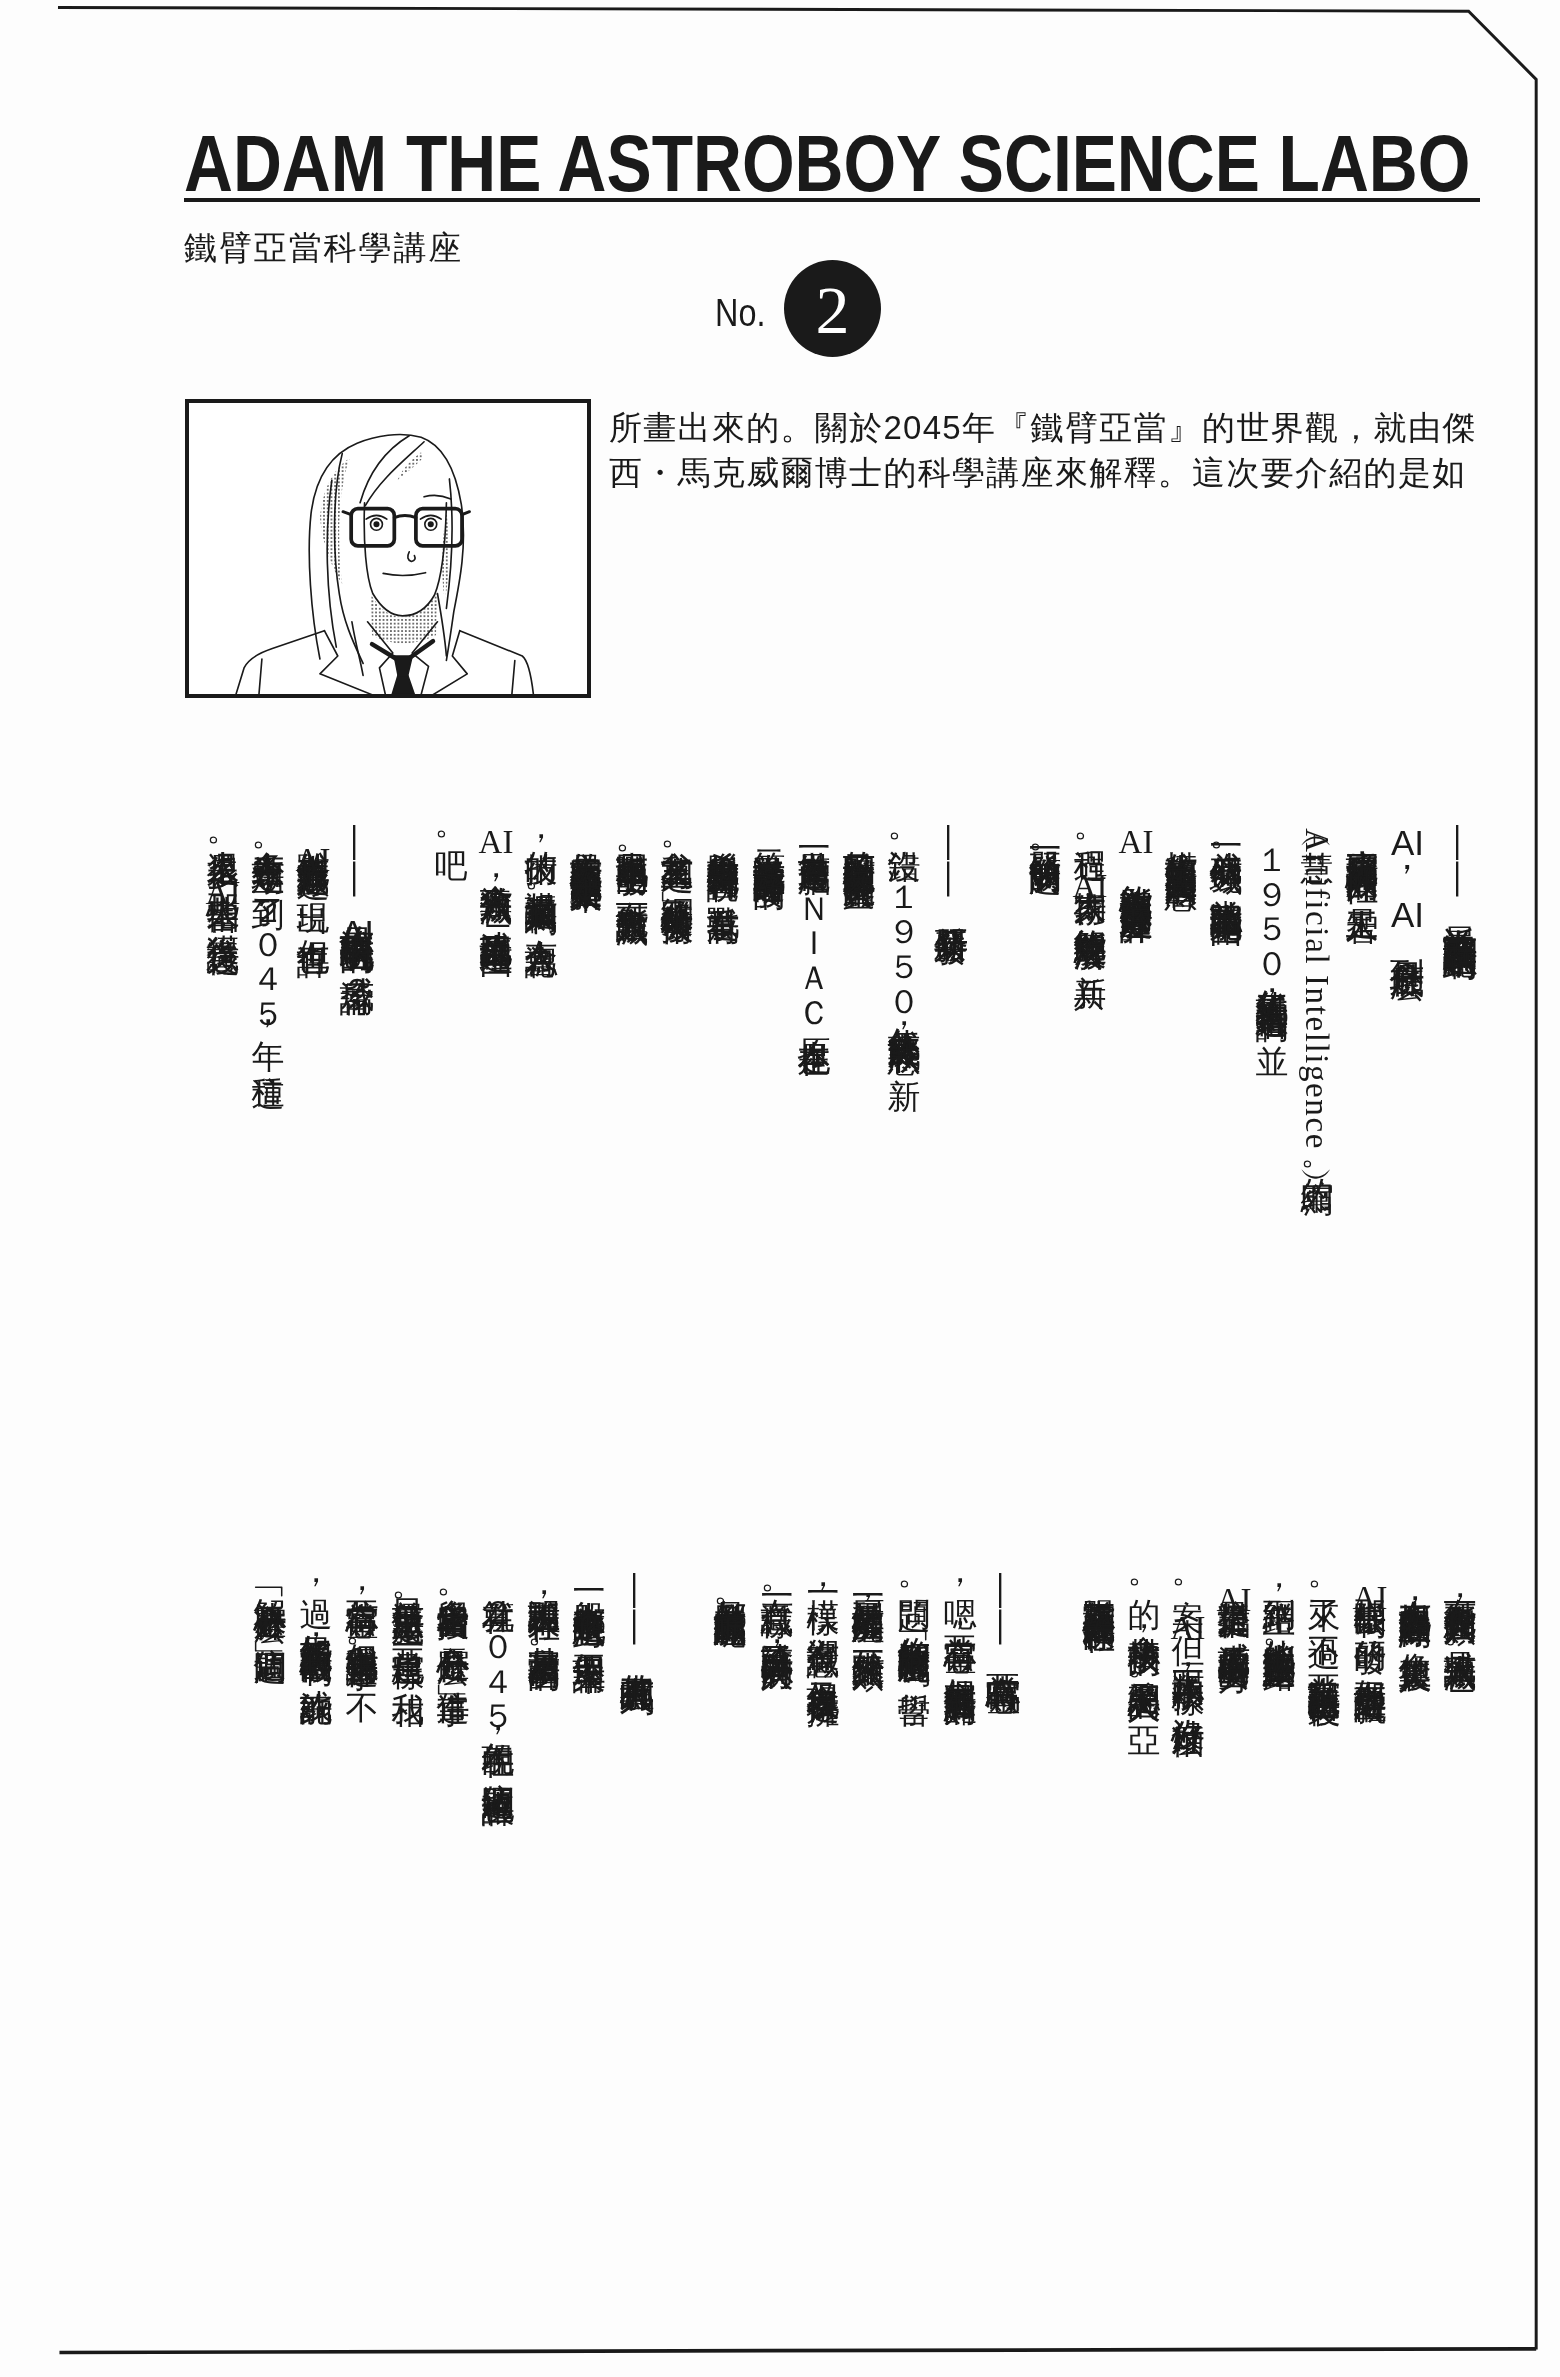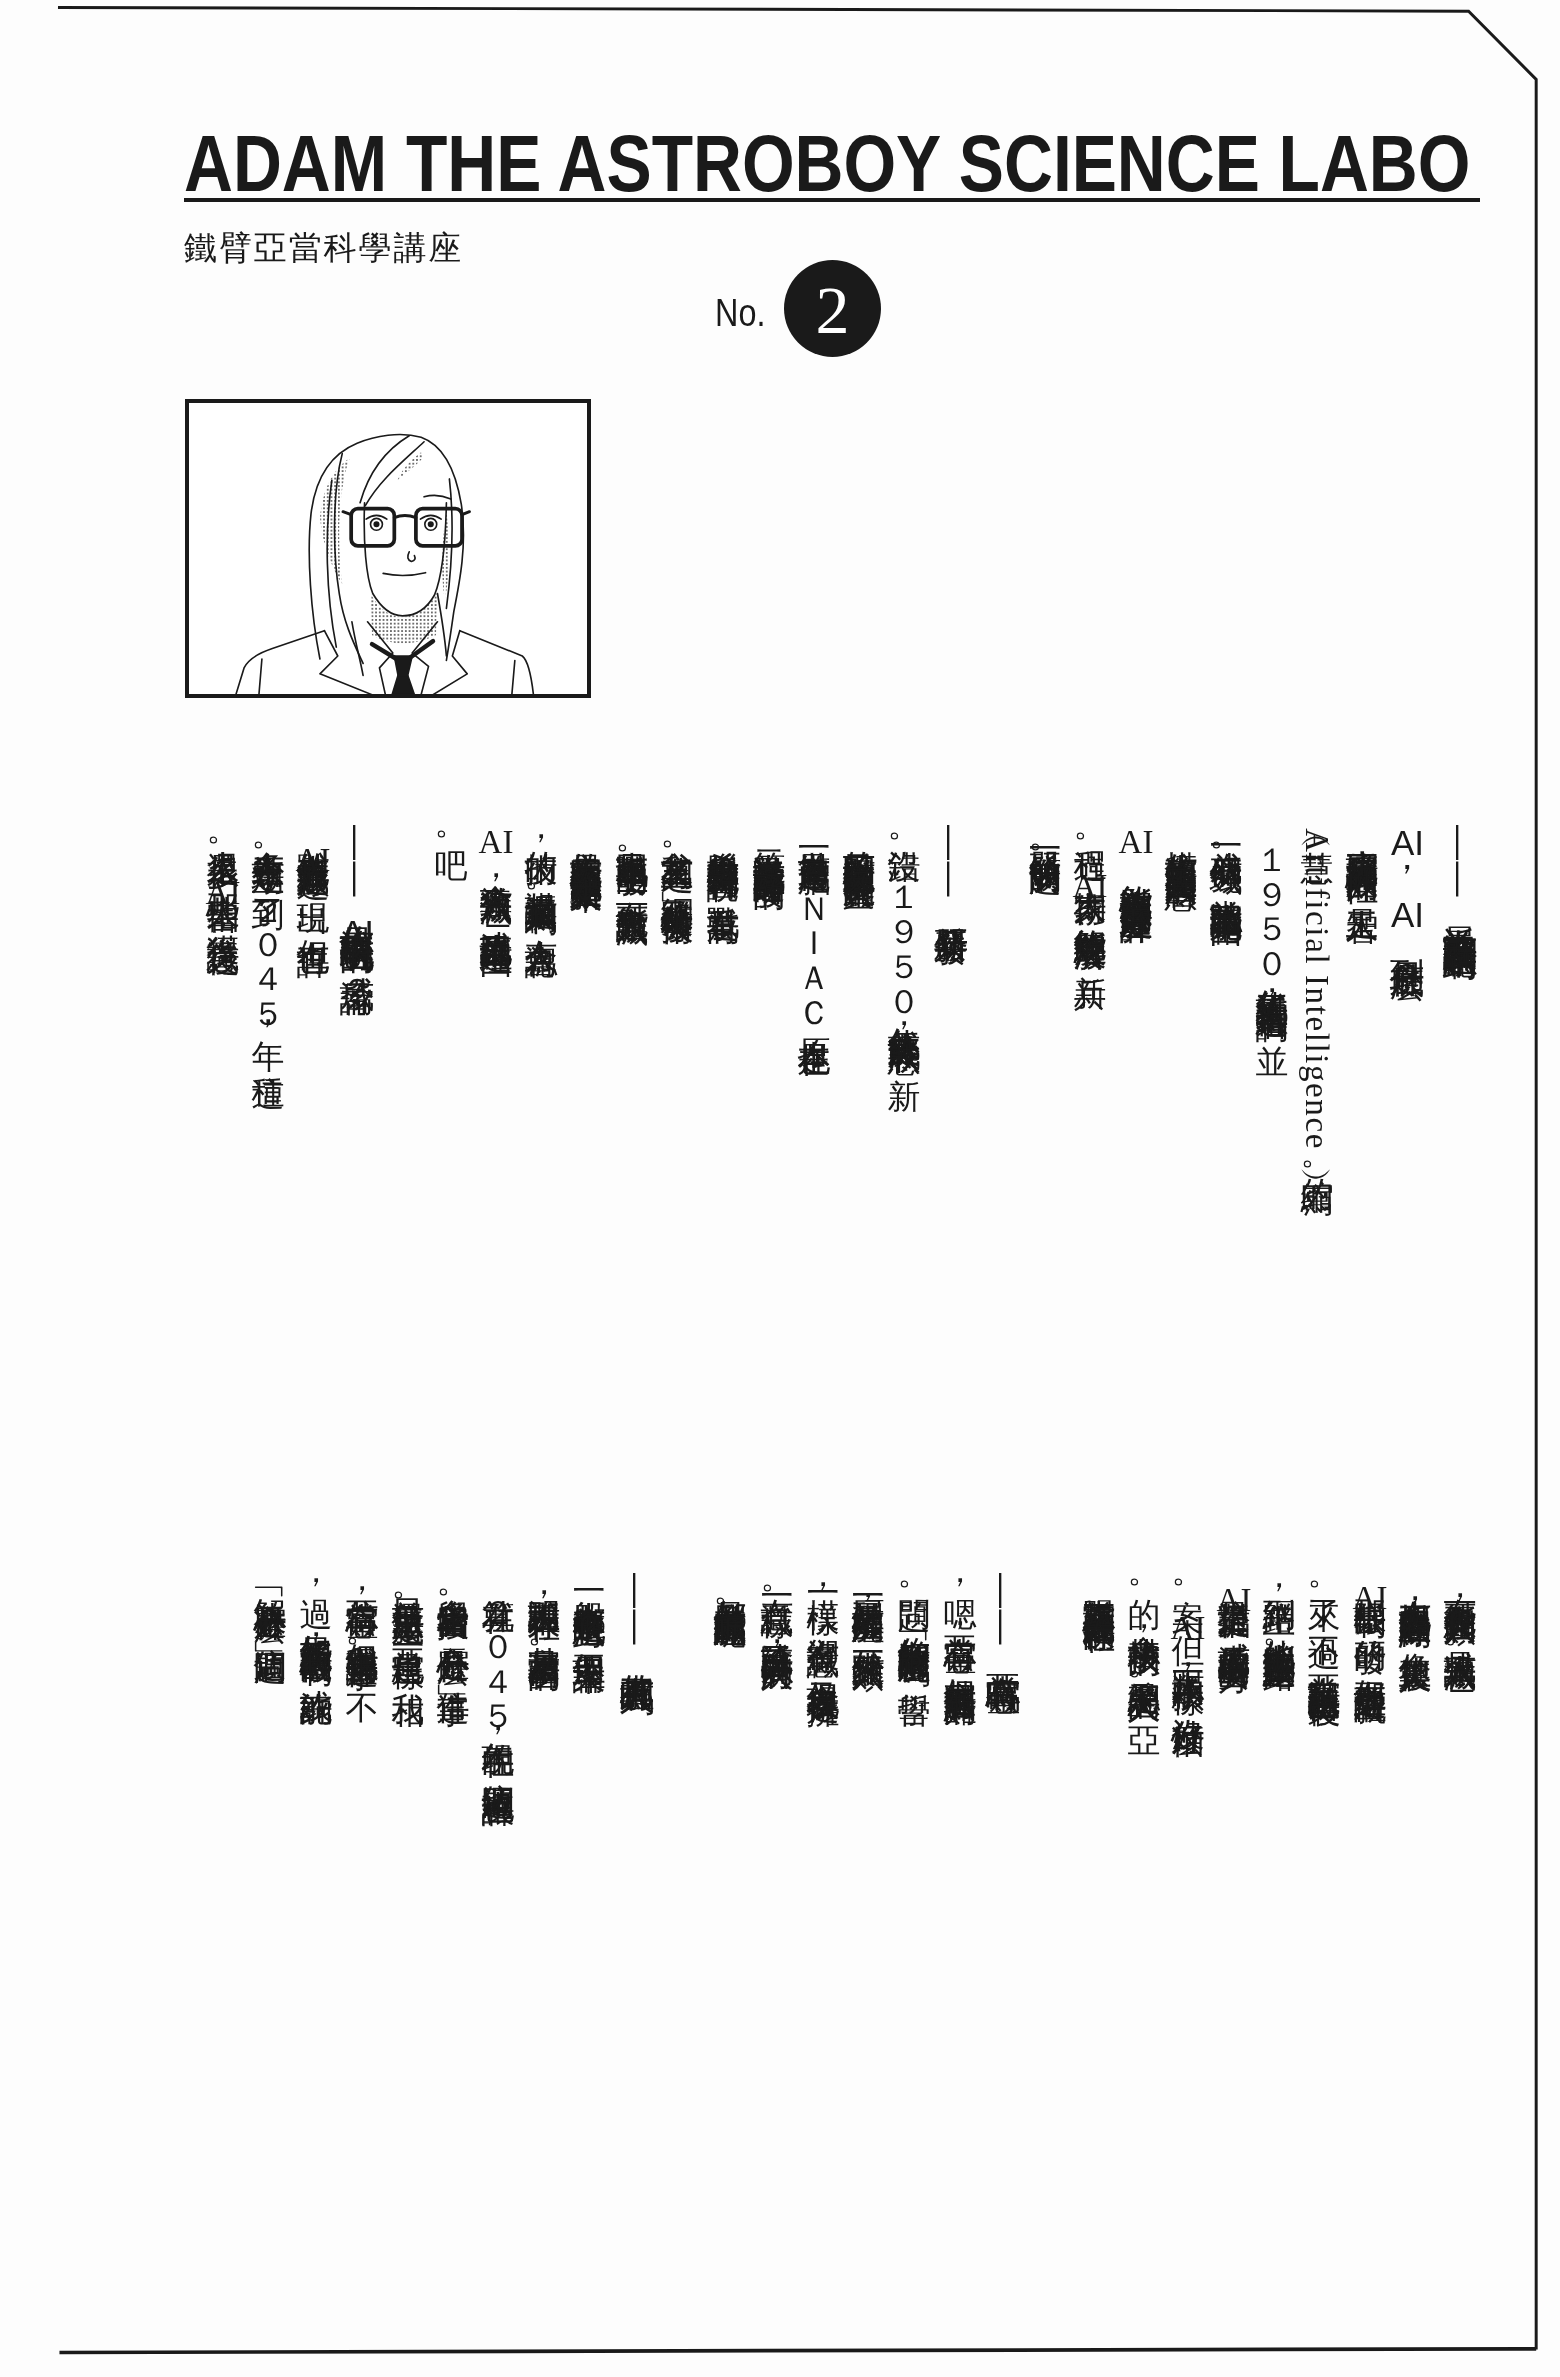--- a/index.html
+++ b/index.html
@@ -98,20 +98,22 @@
         <circle cx="331" cy="169" r="8"></circle>
         <circle cx="331" cy="169" r="3" fill="#1a1a1a"></circle>
         <path d="M322,132 Q340,127 358,135"></path>
         <path d="M302,206 Q297,216 305,219 Q312,217 309,211"></path>
         <path d="M267,235 Q295,241 324,234"></path>
       </g>
     </svg>
   </div>
 
   <div class="intro">
+    <div class="intro-line">所畫出來的。關於2045年『鐵臂亞當』的世界觀，就由傑</div>
+    <div class="intro-line">西・馬克威爾博士的科學講座來解釋。這次要介紹的是如</div>
   </div>
 
   <div>
     <div class="vt head top-band" style="left:1437px">——最近常常在許多新聞及話題中聽到</div>
     <div class="vt head top-band" style="left:1384px"><span class="tcy">AI</span>，<span class="tcy">AI</span>到底是什麼？</div>
     <div class="vt body top-band" style="left:1340px">讓電腦發揮如同人類一般的知性，是人工智</div>
     <div class="vt body top-band" style="left:1295px">慧（Artificial Intelligence）的縮寫。</div>
     <div class="vt body top-band" style="left:1250px">１９５０年代誕生了人工智慧這個名詞，並</div>
     <div class="vt body top-band" style="left:1204px">成為一個研究領域。當時認為電腦能夠藉由</div>
     <div class="vt body top-band" style="left:1159px">模仿人類的大腦而產生如同人類般的智慧。</div>

